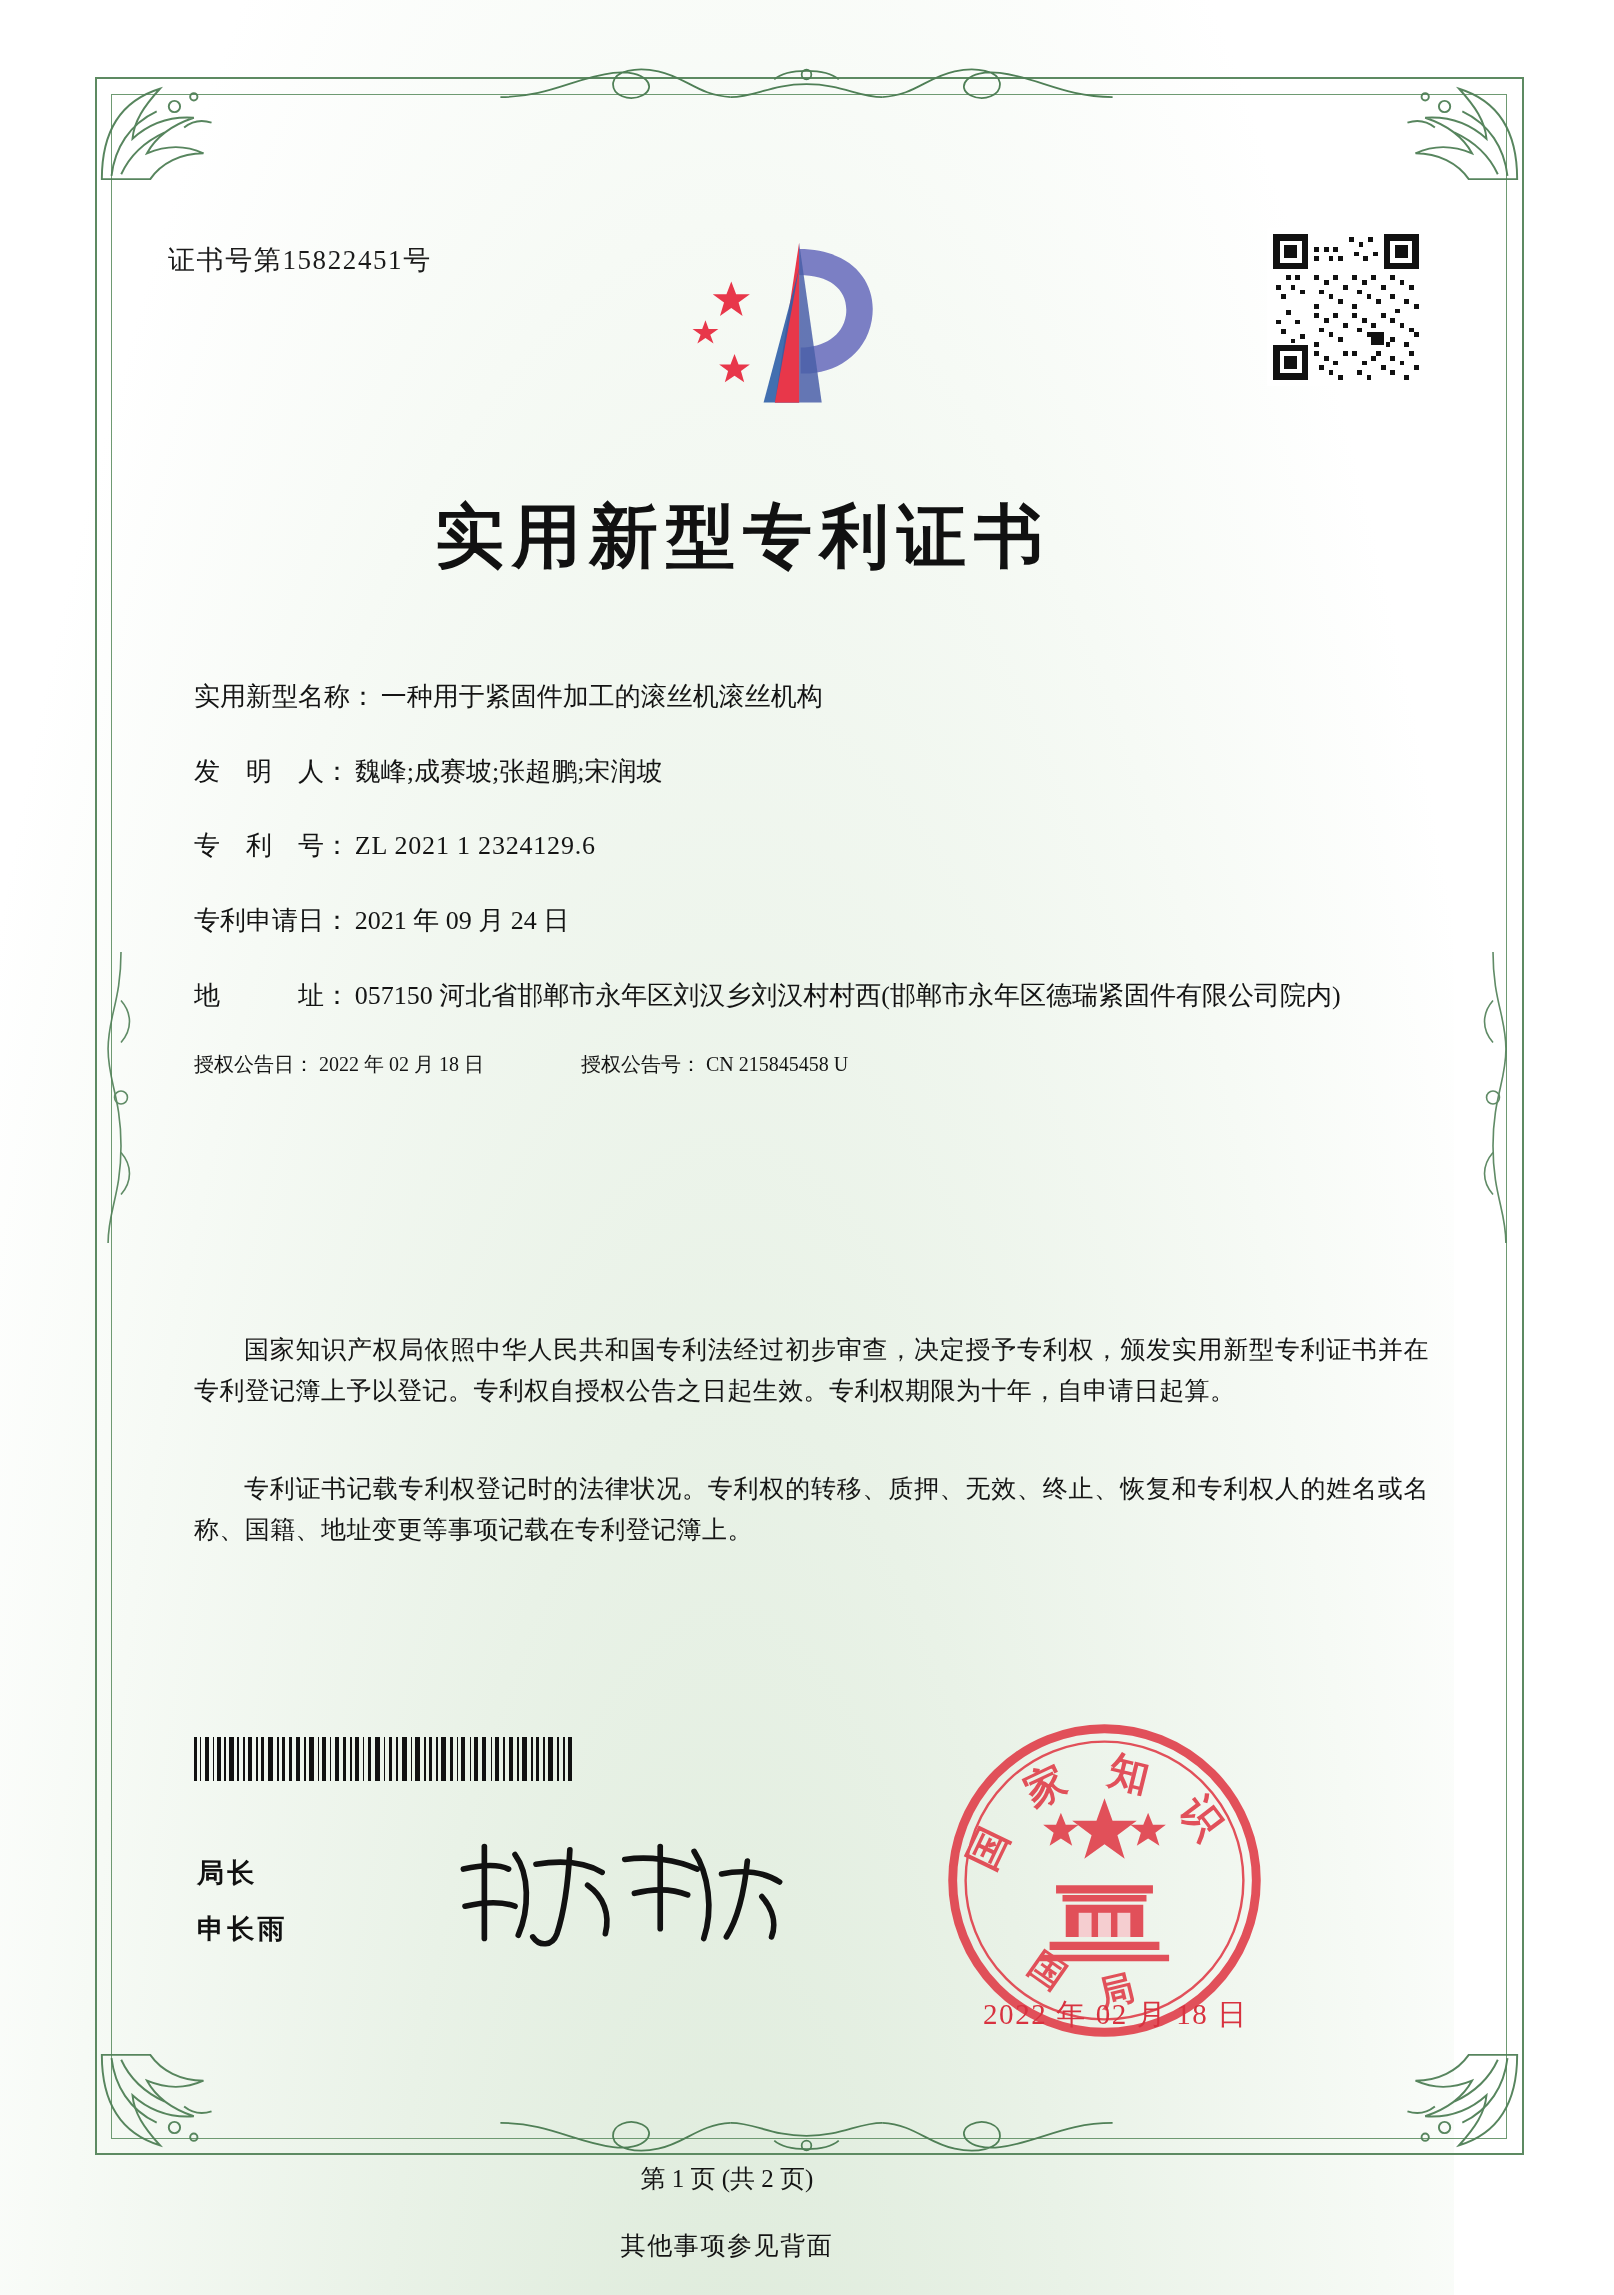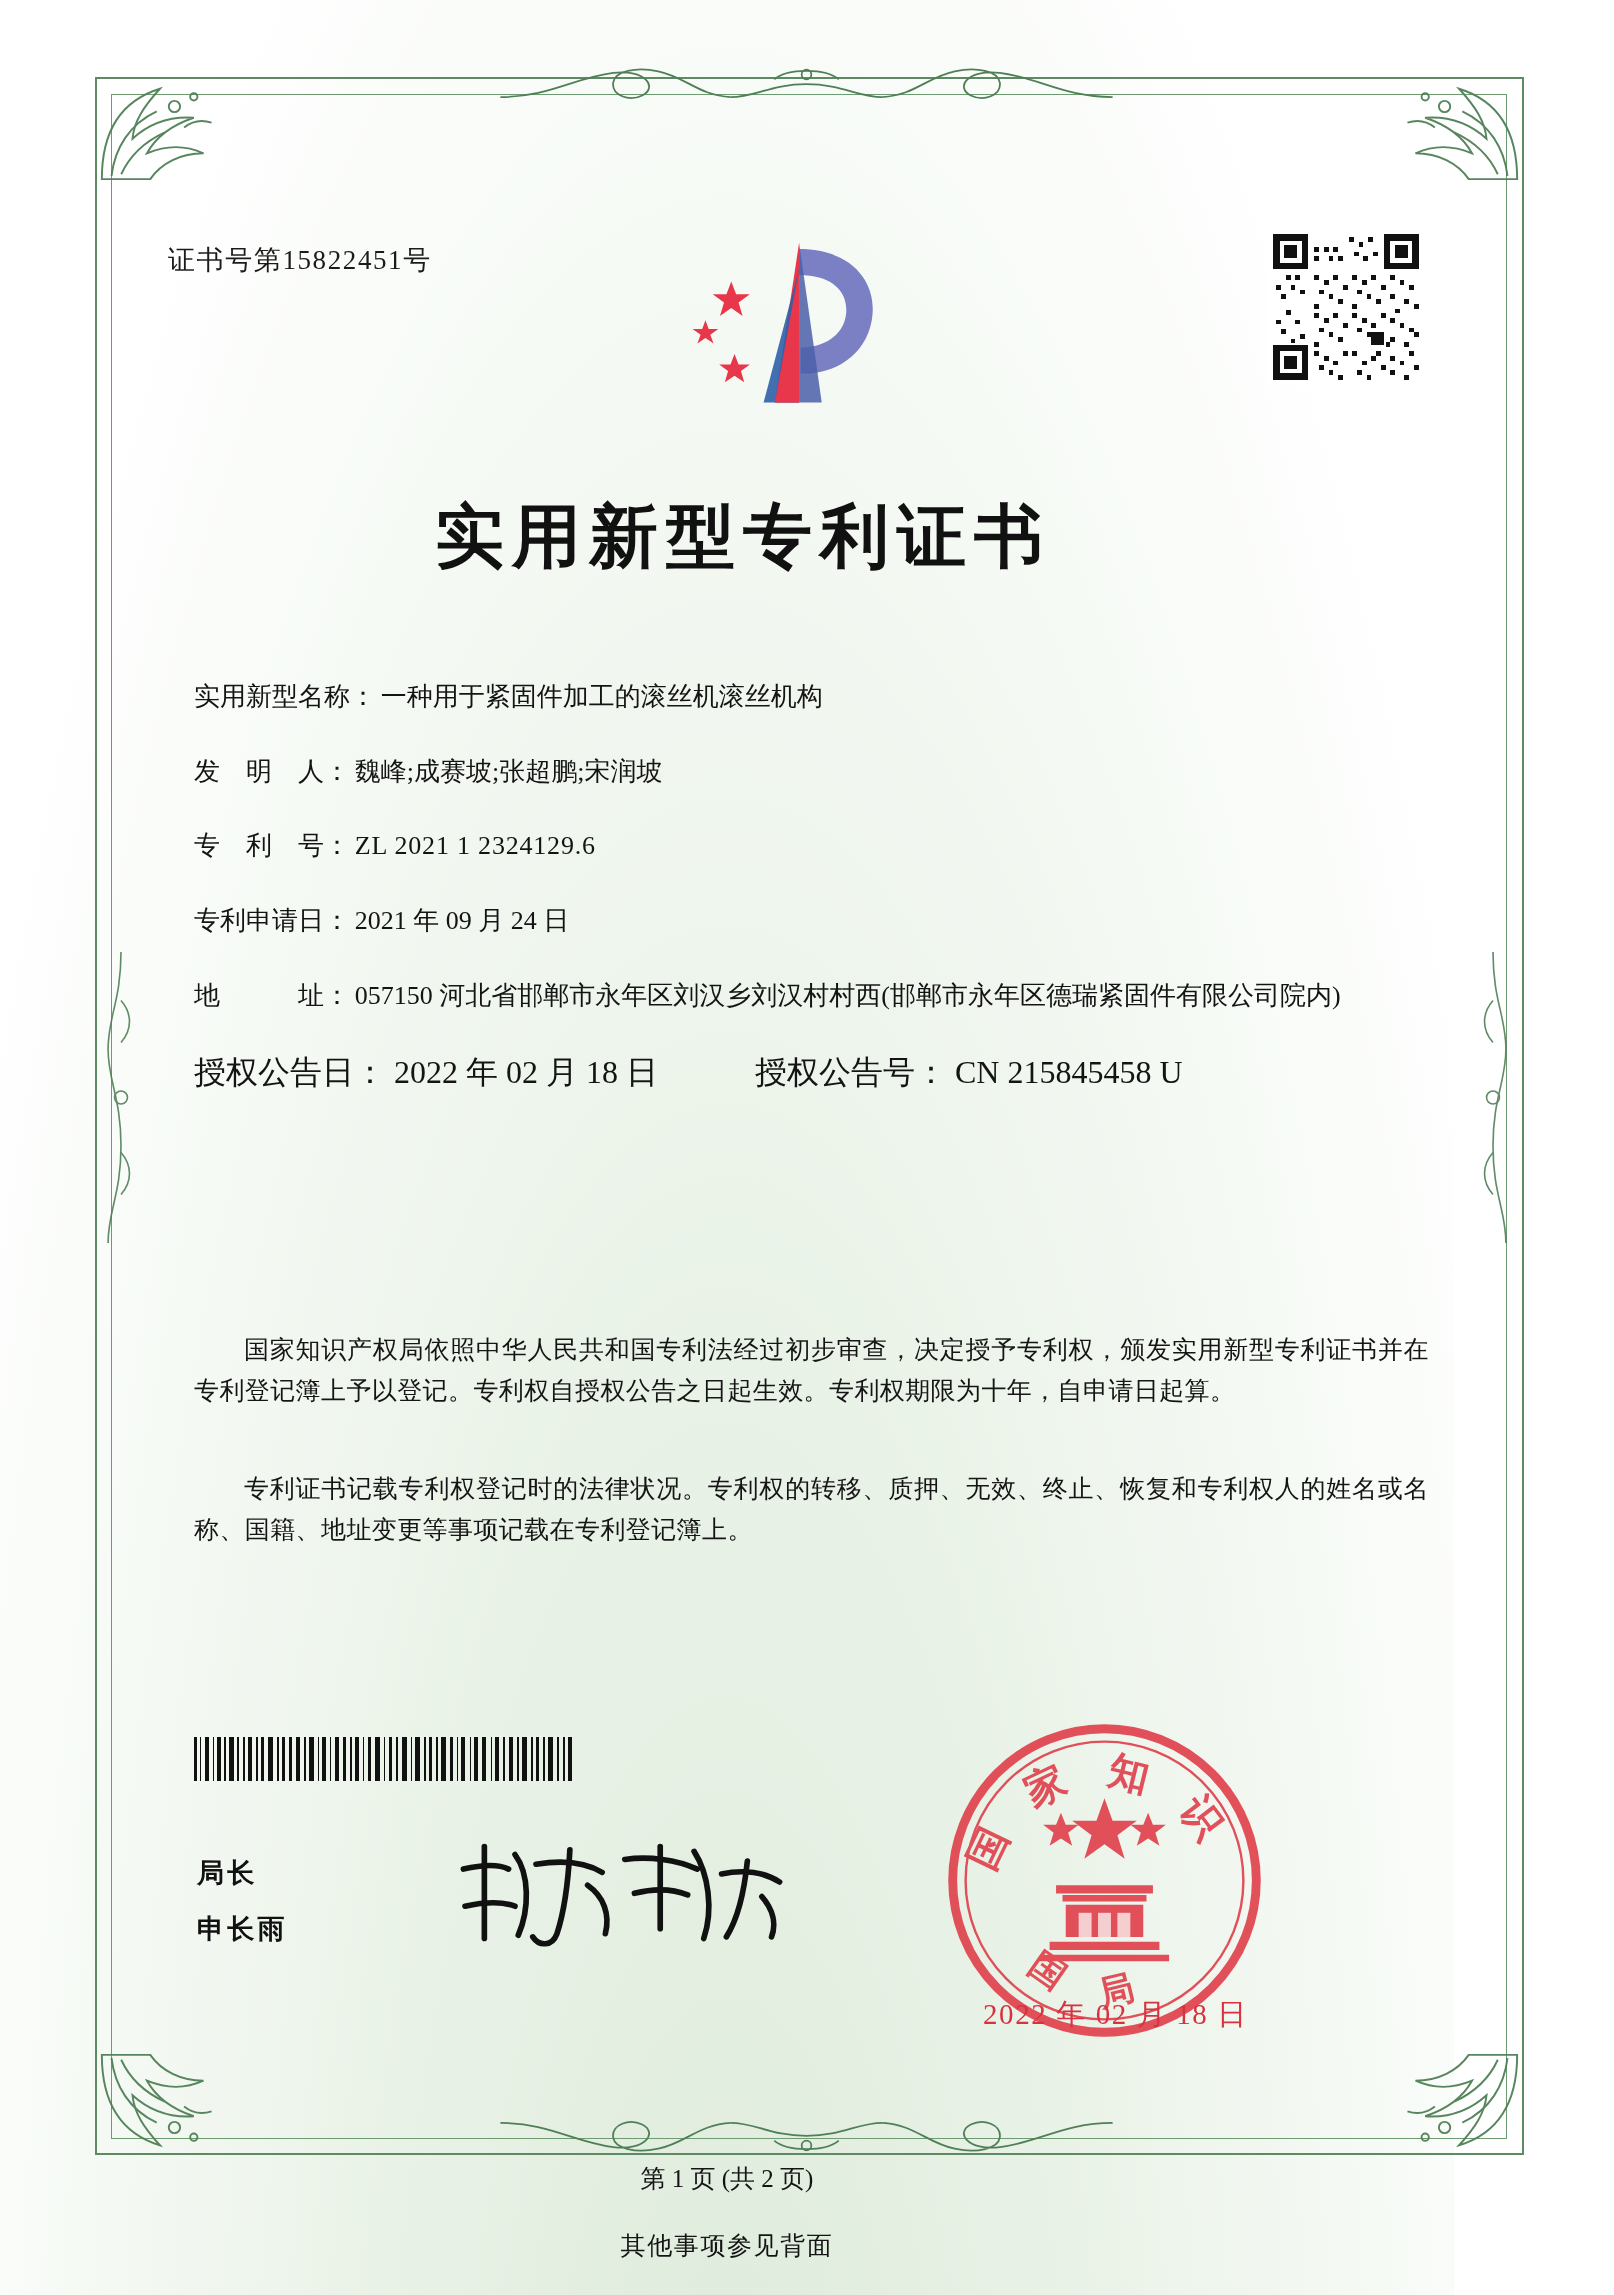--- a/index.html
+++ b/index.html
@@ -152,21 +152,21 @@
   }
   .f-value.mono {
     font-family: "Liberation Serif", serif;
     letter-spacing: 0.8px;
   }
 
   .row-two {
     display: flex;
     align-items: flex-start;
     margin-bottom: 32px;
-    font-size: 32px;
+    font-size: 20px;
   }
   .row-two .seg2 { margin-left: 97px; text-align: right; }
 
   
   .para {
     position: absolute;
     left: 194px;
     width: 1235px;
     font-size: 25px;
     line-height: 1.62;

